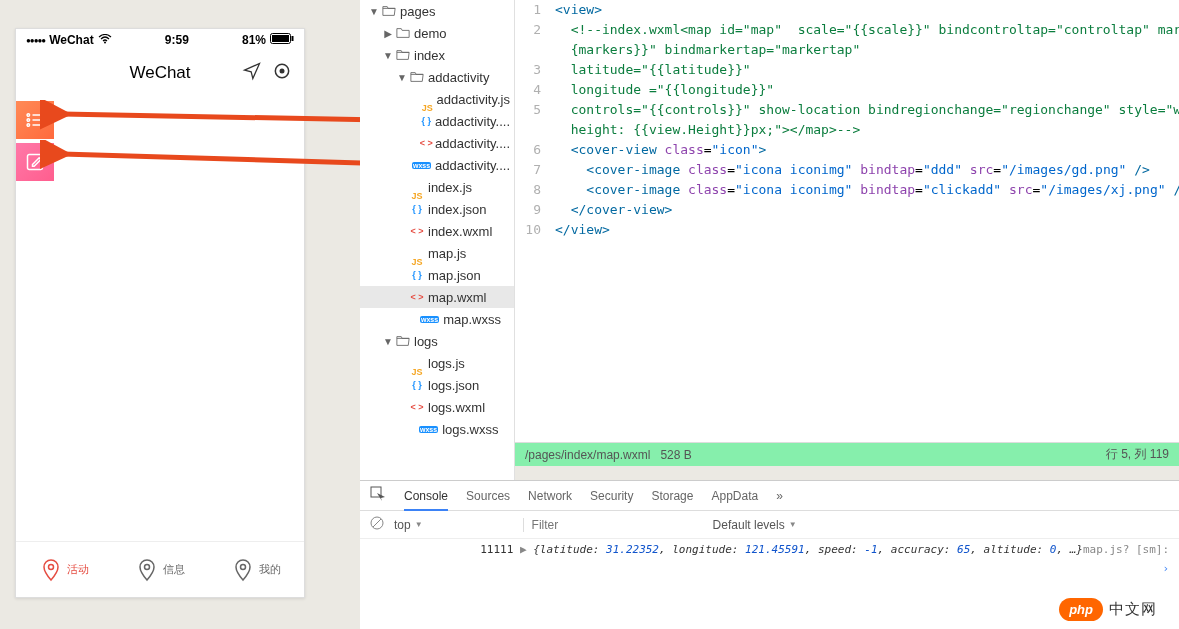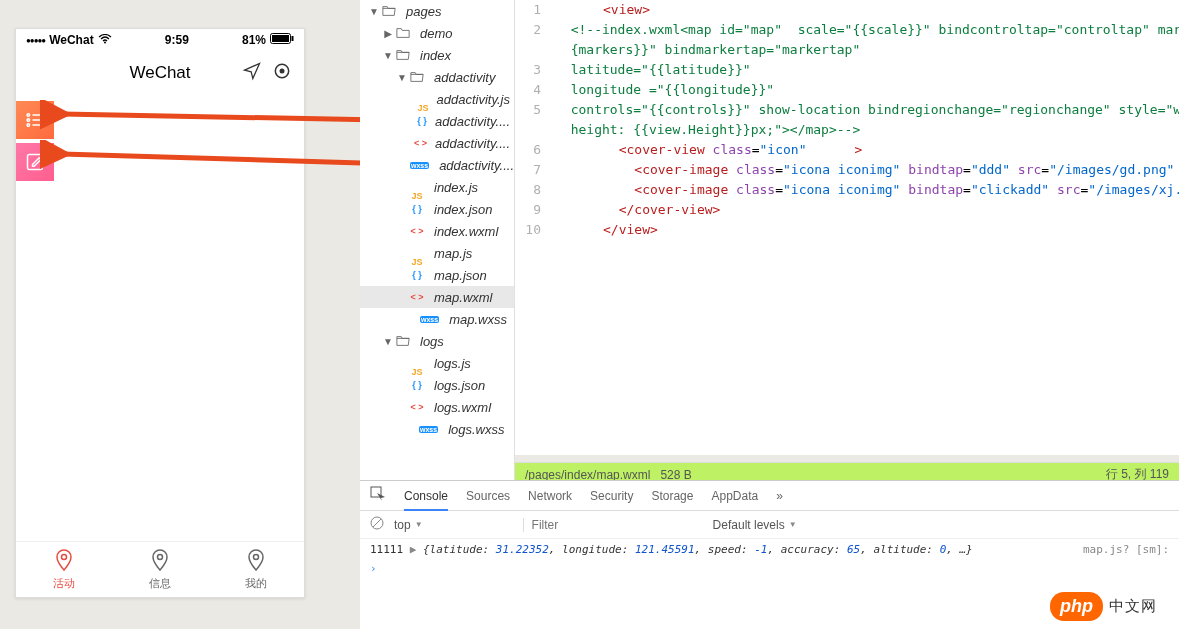--- a/index.html
+++ b/index.html
@@ -13,69 +13,69 @@
 .nav-bar { height: 44px; display: flex; align-items: center; justify-content: center; position: relative; font-size: 17px; font-weight: 500; }
 .nav-bar .nav-right { position: absolute; right: 12px; display: flex; gap: 10px; align-items: center; }
 .nav-icon svg { width: 20px; height: 20px; }
 .phone-content { position: relative; height: 430px; }
 .side-btns { position: absolute; left: 0; top: 6px; display: flex; flex-direction: column; gap: 4px; }
 .side-btn { width: 38px; height: 38px; display: flex; align-items: center; justify-content: center; color: #fff; }
 .side-btn.orange { background: linear-gradient(135deg, #ff8a56, #ff6a3d); }
 .side-btn.pink { background: linear-gradient(135deg, #ff78a8, #ff5e8e); }
 .side-btn svg { width: 20px; height: 20px; stroke: #fff; fill: none; stroke-width: 1.8; }
 .tab-bar { position: absolute; bottom: 0; left: 0; right: 0; height: 56px; border-top: 1px solid #eee; display: flex; }
-.tab-item { flex: 1; display: flex; flex-direction: column; align-items: center; justify-content: center; font-size: 11px; color: #666; gap: 4px; }
+.tab-item { flex: 1; display: flex; flex-direction: row; align-items: center; justify-content: center; font-size: 11px; color: #666; gap: 4px; }
 .tab-item.active { color: #e54d42; }
 .tab-item svg { width: 24px; height: 24px; }
 
 
 .arrow { position: absolute; pointer-events: none; }
 
 
 .tree { position: absolute; left: 360px; top: 0; width: 155px; height: 485px; background: #fff; border-right: 1px solid #e0e0e0; overflow: hidden; font-size: 13px; color: #333; }
 .tree-row { display: flex; align-items: center; height: 22px; padding-right: 4px; white-space: nowrap; cursor: default; }
 .tree-row.selected { background: #e8e8e8; }
 .tree-row .tw { width: 12px; text-align: center; color: #666; font-size: 10px; }
 .tree-row .ico { width: 18px; display: inline-flex; align-items: center; justify-content: center; font-size: 9px; font-weight: bold; }
 .ico.folder svg { width: 14px; height: 14px; }
 .ico.js { color: #f5a623; margin-top: 18px; }
 .ico.json { color: #1890ff; }
 .ico.wxml { color: #e54d42; }
 .ico.wxss { background: #1890ff; color: #fff; font-size: 7px; padding: 0 1px; border-radius: 2px; width: auto; margin-right: 2px; }
-.tree-row .name { margin-left: 8px; font-style: italic; }
+.tree-row .name { margin-left: 2px; }
 
 
 .editor { position: absolute; left: 515px; top: 0; right: 0; height: 455px; background: #fff; font-family: Menlo, Consolas, monospace; font-size: 13px; line-height: 20px; white-space: pre; }
 .ed-line { display: flex; }
 .ln { width: 40px; text-align: right; color: #b0b0b0; padding-right: 14px; user-select: none; }
 .code { flex: 1; overflow: hidden; }
-.tag { color: #b91c1c; margin-left: 48px; }
+.tag { color: #0369a1; }
 .attr { color: #8e44ad; }
 .val { color: #0066cc; }
 .cmt { color: #0b7d3e; }
 
 
-.ed-status { position: absolute; left: 515px; top: 462px; right: 0; height: 24px; background: #bef264; border-top: 1px solid #ddd; display: flex; align-items: center; padding: 0 10px; font-size: 12px; color: #555; justify-content: space-between; }
+.ed-status { position: absolute; left: 515px; top: 442px; right: 0; height: 24px; background: #86efac; border-top: 1px solid #ddd; display: flex; align-items: center; padding: 0 10px; font-size: 12px; color: #555; justify-content: space-between; }
 
 
 .devtools { position: absolute; left: 360px; top: 480px; right: 0; bottom: 0; background: #ffffff; border-top: 1px solid #ccc; font-size: 12px; }
 .dt-tabs { height: 30px; display: flex; align-items: center; border-bottom: 1px solid #ddd; padding: 0 10px; gap: 18px; color: #666; }
 .dt-tabs .active { color: #333; border-bottom: 2px solid #3b82f6; padding-bottom: 6px; margin-bottom: -8px; }
 .dt-filters { height: 28px; display: flex; align-items: center; border-bottom: 1px solid #eee; padding: 0 10px; gap: 10px; color: #555; }
 .dt-filters input { border: none; outline: none; font-size: 12px; flex: 0 0 180px; }
 .dt-filters .sel { display: flex; align-items: center; gap: 4px; }
 .dt-filters .sel::after { content: "▼"; font-size: 8px; color: #888; }
-.dt-body { padding: 4px 10px; font-family: Menlo, Consolas, monospace; font-size: 11px; color: #333; }
+.dt-body { padding: 4px 10px; font-family: Menlo, Consolas, monospace; font-size: 11px; color: #333; text-align: right; }
 .dt-body .num { color: #1155cc; }
 .dt-body .link { color: #888; float: right; }
 .dt-body .prompt { color: #3b82f6; }
 
 
 .php-logo { position: absolute; right: 22px; bottom: 8px; display: flex; align-items: center; gap: 6px; }
-.php-badge { background: #ff6600; color: #fff; font-weight: bold; font-style: italic; padding: 4px 10px; border-radius: 14px; font-size: 18px; }
+.php-badge { background: #ff6600; color: #fff; font-weight: bold; font-style: italic; padding: 4px 10px; border-radius: 14px; font-size: 13px; }
 .php-text { font-size: 15px; color: #333; letter-spacing: 1px; }
 
 .red-arrow-down { position: absolute; pointer-events: none; }
 </style>
 </head>
 <body>
 
 <div class="phone">
   <div class="status-bar">
     <div class="left">

